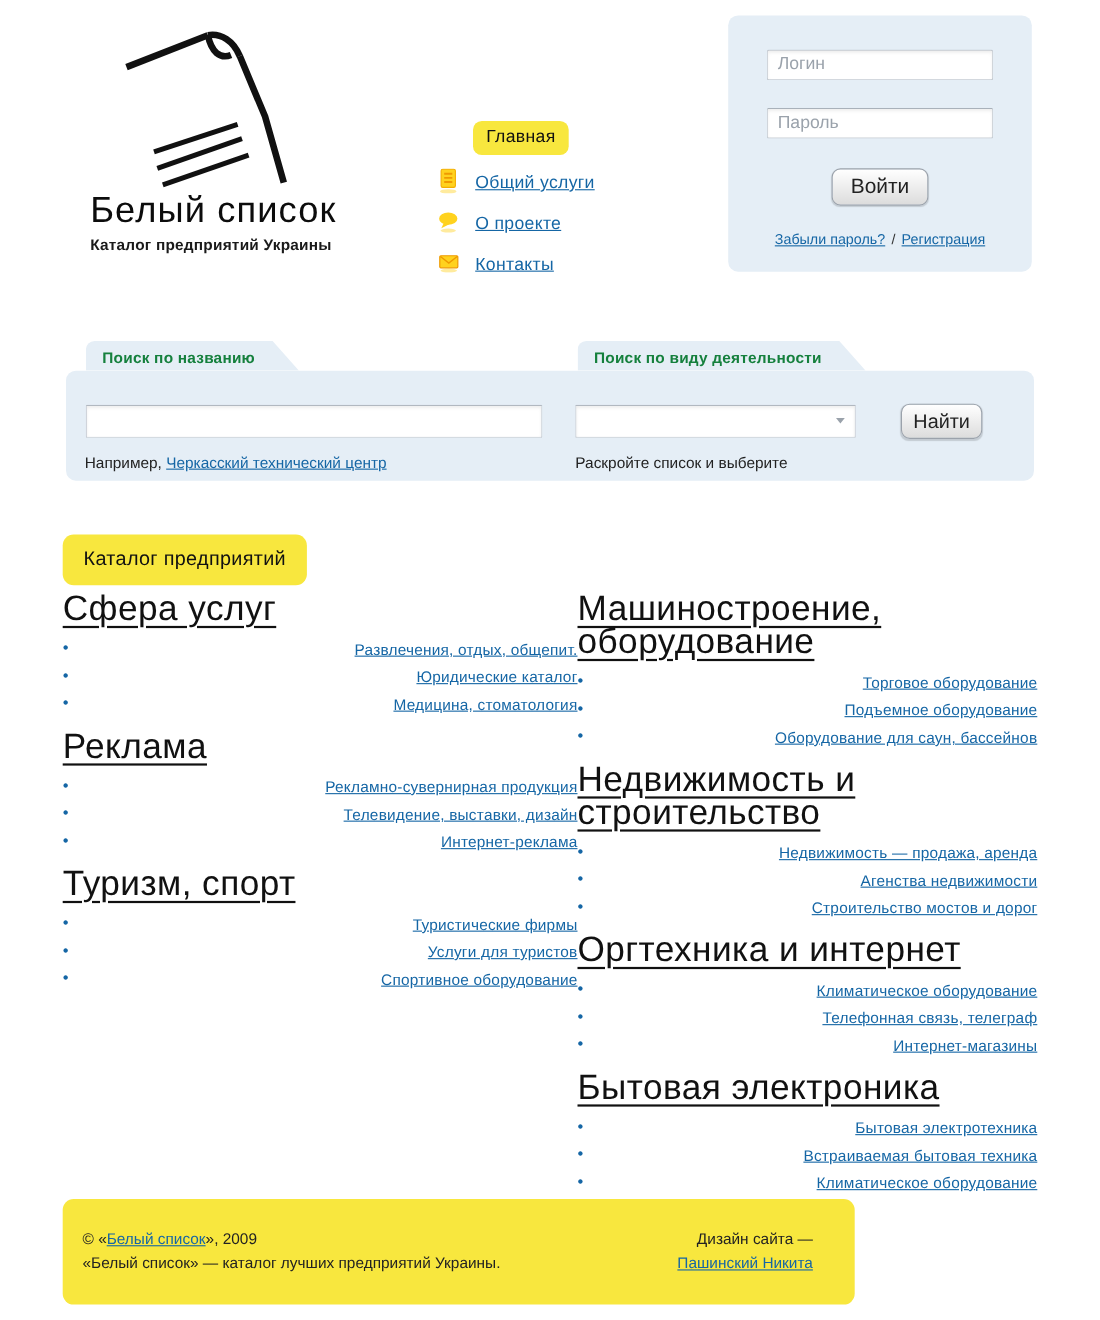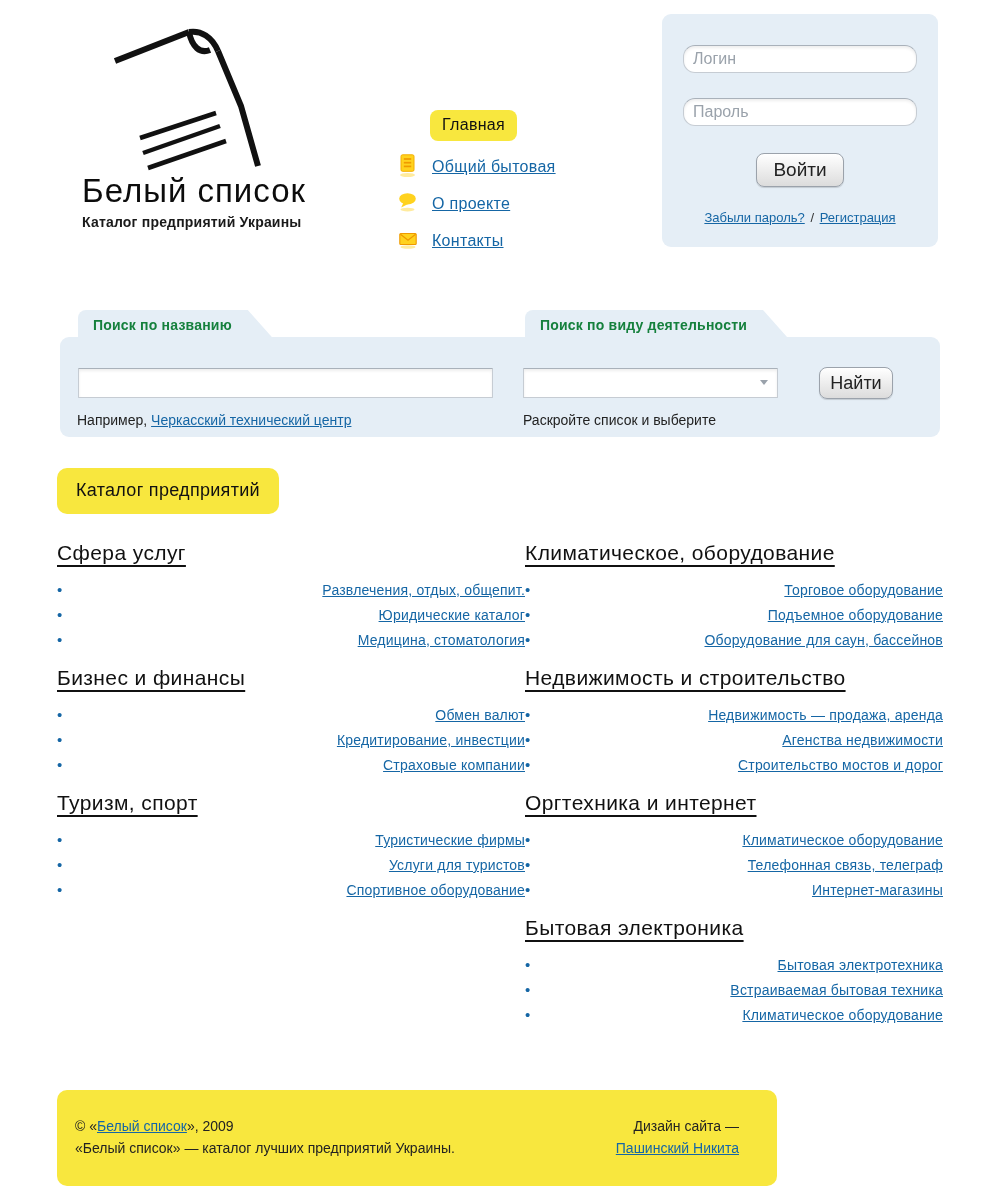--- a/index.html
+++ b/index.html
@@ -19,23 +19,23 @@
   .nav { position:absolute; left:398px; top:110px; }
   .nav-home { display:inline-block; margin-left:32px; background:#f8e73e; border-radius:8px;
               padding:6px 12px 7px; font-size:16px; color:#111; letter-spacing:.3px; cursor:pointer; }
   .nav-row { display:flex; align-items:center; margin-top:15px; height:22px; }
   .nav-row .nicon { width:20px; margin-right:14px; flex:0 0 20px; }
   .nav-row a { font-size:16px; letter-spacing:.3px; }
 
   
   .login { position:absolute; left:662px; top:14px; width:276px; height:233px;
            background:#e5eef6; border-radius:9px; }
-  .login input { display:block; margin:0 auto; width:234px; height:28px; padding:0 9px;
+  .login input { display:block; margin:0 auto; width:206px; height:28px; padding:0 9px;
                  font-family:inherit; font-size:16px; color:#444;
-                 border:1px solid #c6ccd3; border-top-color:#a9b1ba; border-radius:12px;
+                 border:1px solid #c6ccd3; border-top-color:#a9b1ba; border-radius:2px;
                  box-shadow: inset 0 2px 3px rgba(0,0,0,.07); background:#fff; }
   .login input::placeholder { color:#9aa2ab; }
   .login .inp1 { margin-top:31px; }
   .login .inp2 { margin-top:25px; }
   .btn { font-family:inherit; color:#222; background:linear-gradient(#ffffff,#dcdcdc);
          border:1px solid #9ba2ab; border-radius:8px; cursor:pointer;
          box-shadow:0 1px 1px rgba(0,0,0,.15); }
   .login .btn { display:block; margin:27px auto 0; width:88px; height:34px; font-size:19px; }
   .login-links { margin-top:23px; text-align:center; font-size:13px; color:#333; }
   .login-links a { margin:0 2px; }
@@ -59,27 +59,27 @@
             box-shadow: inset 0 2px 3px rgba(0,0,0,.07); cursor:pointer; }
   .select .arrow { position:absolute; right:9px; top:11px; width:0; height:0;
                    border-left:4px solid transparent; border-right:4px solid transparent;
                    border-top:5px solid #9aa2ab; }
   .find-btn { position:absolute; left:759px; top:57px; width:74px; height:32px; font-size:18px; }
   .hint { position:absolute; top:102px; font-size:14px; color:#222; white-space:nowrap; }
   .hint-left { left:17px; }
   .hint-right { left:463px; }
 
   
-  .catalog-pill { position:absolute; left:57px; top:468px; background:#f8e73e; border-radius:10px;
+  .catalog-pill { position:absolute; left:57px; top:486px; background:#f8e73e; border-radius:10px;
                   padding:12px 19px 13px; font-size:18px; color:#111; letter-spacing:.3px; cursor:pointer; }
   .catalog { position:absolute; left:57px; top:538px; width:886px; display:flex; }
   .cat-col { width:468px; }
   .cat-col + .cat-col { width:418px; }
   .cat-section { margin-bottom:15px; }
-  .cat-section h2 { margin:0; font-size:21px; font-weight:400; letter-spacing:.4px; line-height:30px; }
+  .cat-section h2 { margin:0; font-size:32px; font-weight:400; letter-spacing:.4px; line-height:30px; }
   .cat-section h2 a { color:#111; text-underline-offset:5px; text-decoration-thickness:2px; }
   .cat-section ul { list-style:none; margin:15px 0 0; padding:0;text-align:right; }
   .cat-section li { position:relative; padding-left:14px; margin-bottom:10px;
                     font-size:14px; line-height:15px; letter-spacing:.2px; }
   .cat-section li::before { content:"\2022"; position:absolute; left:0; top:-1px; color:#1566a5; font-size:15px; }
 
   
   .footer { position:absolute; left:57px; top:1090px; width:720px; height:96px;
             background:#f8e73e; border-radius:10px; padding:25px 38px 0 18px;
             display:flex; justify-content:space-between; font-size:14px; color:#222; }
@@ -117,21 +117,21 @@
     <div class="nav-row">
       <span class="nicon">
         <svg width="19" height="23" viewBox="0 0 19 23">
           <ellipse cx="9.5" cy="21" rx="7.5" ry="2" fill="#ffeb9e"></ellipse>
           <rect x="3" y="0.8" width="13" height="16.5" rx="1.5" fill="#ffd21e" stroke="#f3ae00" stroke-width="1"></rect>
           <line x1="5.8" y1="5" x2="13.2" y2="5" stroke="#ef9a00" stroke-width="1.7"></line>
           <line x1="5.8" y1="8.7" x2="13.2" y2="8.7" stroke="#ef9a00" stroke-width="1.7"></line>
           <line x1="5.8" y1="12.4" x2="13.2" y2="12.4" stroke="#ef9a00" stroke-width="1.7"></line>
         </svg>
       </span>
-      <a>Общий бытовая</a>
+      <a>Общий услуги</a>
     </div>
 
     <div class="nav-row">
       <span class="nicon">
         <svg width="19" height="20" viewBox="0 0 19 20">
           <ellipse cx="9.5" cy="17.6" rx="7" ry="1.8" fill="#ffeb9e"></ellipse>
           <ellipse cx="9.5" cy="6.8" rx="8.3" ry="5.6" fill="#ffd21e"></ellipse>
           <path d="M5.5,10.6 L3.2,15.6 L10.5,11.8 Z" fill="#ffd21e"></path>
         </svg>
       </span>
@@ -179,39 +179,39 @@
     <div class="cat-col">
         <div class="cat-section">
           <h2><a>Сфера услуг</a></h2>
           <ul>
             <li><a>Развлечения, отдых, общепит.</a></li>
             <li><a>Юридические каталог</a></li>
             <li><a>Медицина, стоматология</a></li>
           </ul>
         </div>
         <div class="cat-section">
-          <h2><a>Бизнес и финансы</a></h2>
-          <ul>
-            <li><a>Обмен валют</a></li>
-            <li><a>Кредитирование, инвестции</a></li>
-            <li><a>Страховые компании</a></li>
+          <h2><a>Реклама</a></h2>
+          <ul>
+            <li><a>Рекламно-сувернирная продукция</a></li>
+            <li><a>Телевидение, выставки, дизайн</a></li>
+            <li><a>Интернет-реклама</a></li>
           </ul>
         </div>
         <div class="cat-section">
           <h2><a>Туризм, спорт</a></h2>
           <ul>
             <li><a>Туристические фирмы</a></li>
             <li><a>Услуги для туристов</a></li>
             <li><a>Спортивное оборудование</a></li>
           </ul>
         </div>
       </div>
     <div class="cat-col">
         <div class="cat-section">
-          <h2><a>Климатическое, оборудование</a></h2>
+          <h2><a>Машиностроение, оборудование</a></h2>
           <ul>
             <li><a>Торговое оборудование</a></li>
             <li><a>Подъемное оборудование</a></li>
             <li><a>Оборудование для саун, бассейнов</a></li>
           </ul>
         </div>
         <div class="cat-section">
           <h2><a>Недвижимость и строительство</a></h2>
           <ul>
             <li><a>Недвижимость — продажа, аренда</a></li>

